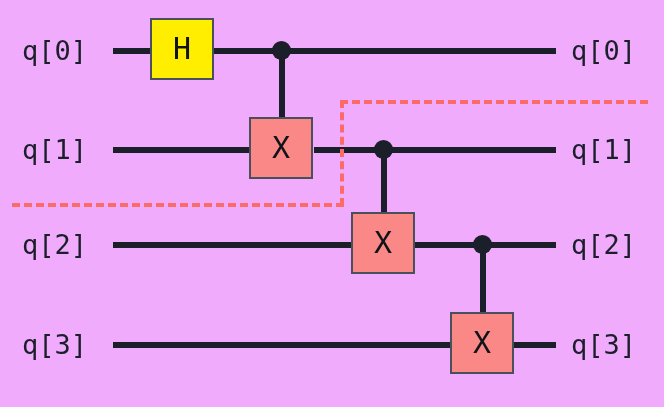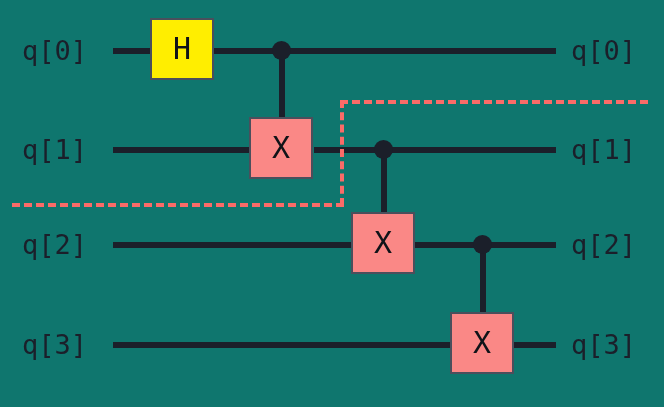--- a/index.html
+++ b/index.html
@@ -8,21 +8,21 @@
     padding: 0;
     background: #ffffff;
   }
   body {
     font-family: "DejaVu Sans Mono", "Liberation Mono", monospace;
   }
   #circuit-canvas {
     position: relative;
     width: 664px;
     height: 407px;
-    background: #0f766e;
+    background: #f0abfc;
     overflow: hidden;
   }
   .qubit-label {
     position: absolute;
     font-family: "DejaVu Sans Mono", "Liberation Mono", monospace;
     font-size: 27px;
     font-weight: 500;
     color: #1b1f２a;
     color: #1b1f2a;
     letter-spacing: 0px;

